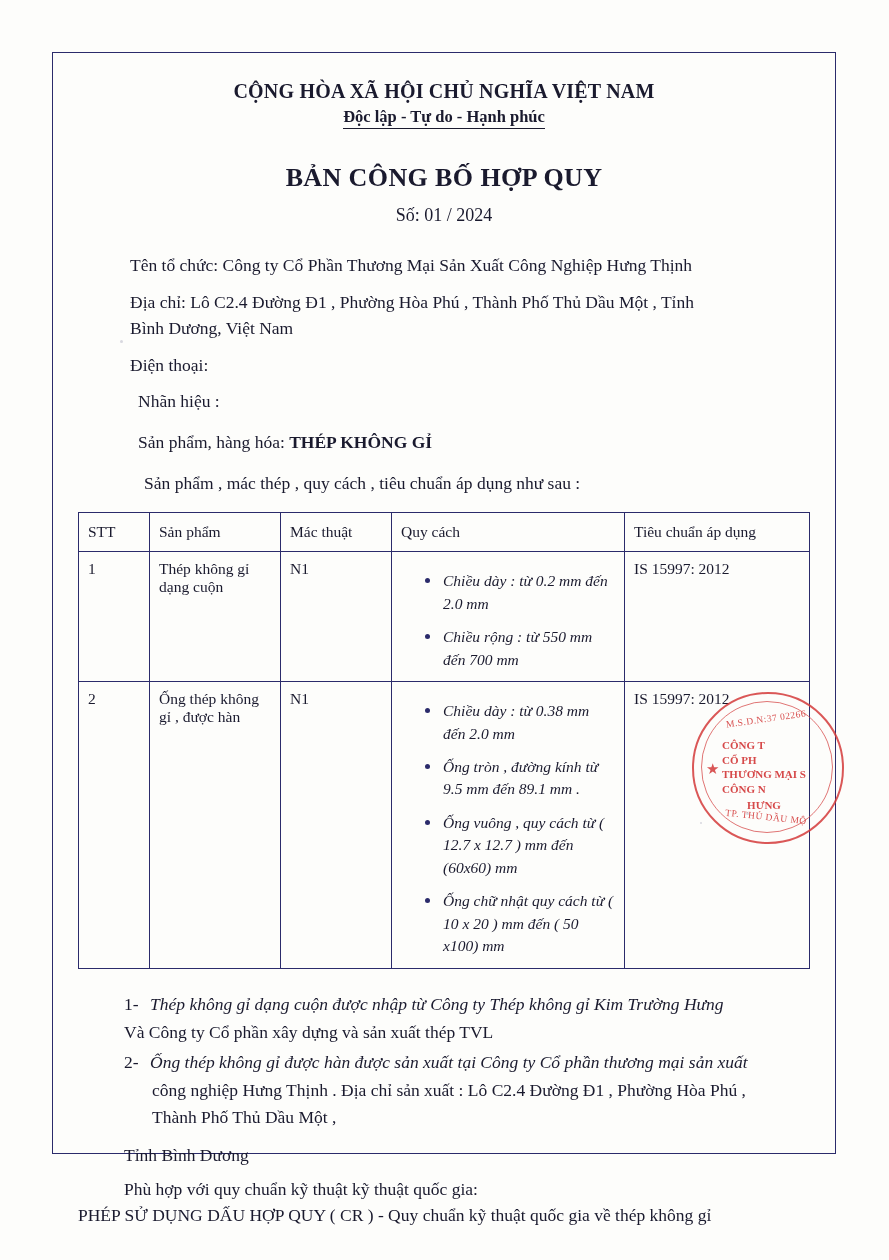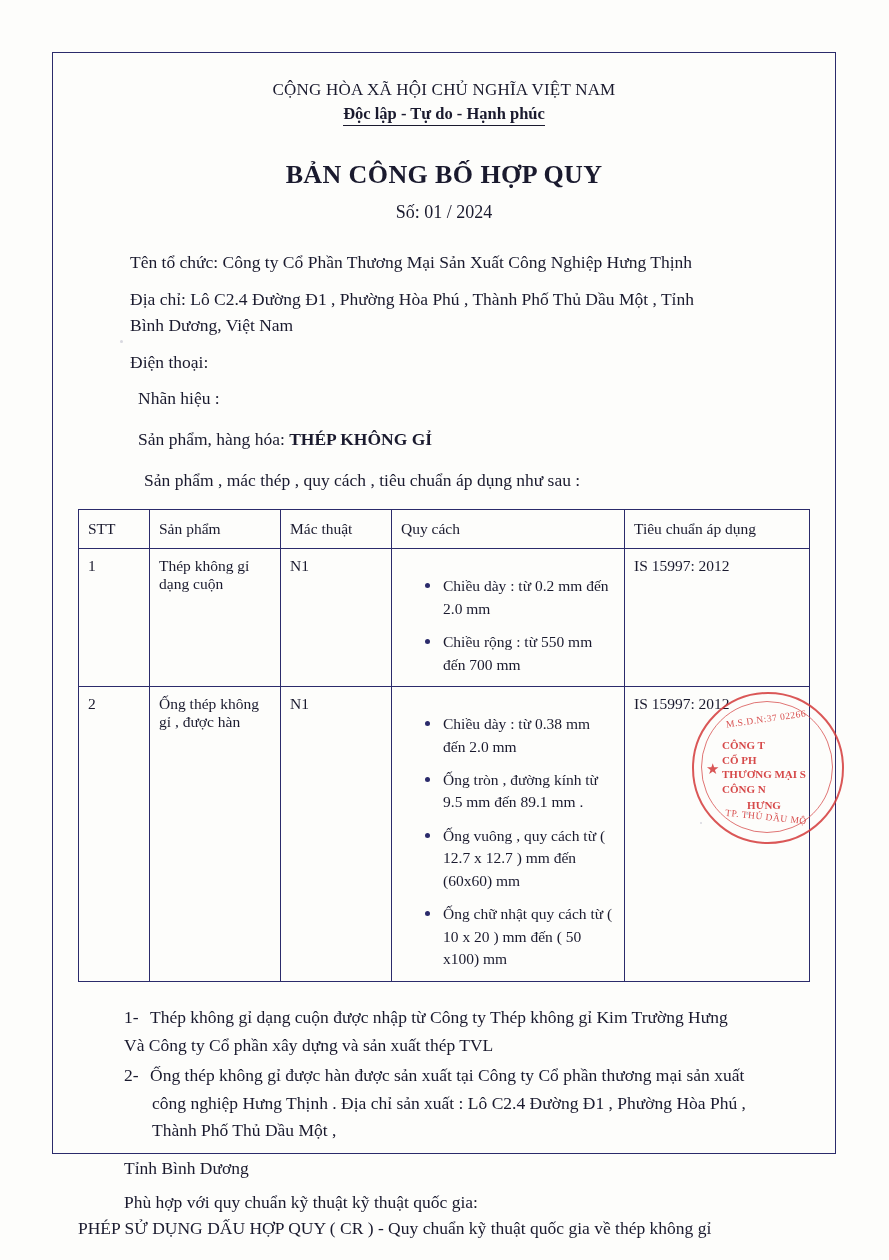--- a/index.html
+++ b/index.html
@@ -36,22 +36,22 @@
     left: 52px;
     top: 52px;
     width: 784px;
     height: 1102px;
     box-sizing: border-box;
     padding: 18px 26px 10px 26px;
   }
   .center { text-align: center; }
 
   .national-title {
-    font-weight: normal;
-    font-size: 17px;
+    font-weight: bold;
+    font-size: 20px;
     letter-spacing: 0.2px;
     margin-top: 10px;
   }
   .national-sub {
     font-weight: bold;
     font-size: 16.5px;
     margin-top: 4px;
     display: inline-block;
     border-bottom: 1.4px solid #1a1a2e;
     padding-bottom: 1px;
@@ -99,23 +99,24 @@
     padding-bottom: 10px;
   }
   .col-stt { width: 52px; text-align: center; }
   .col-prod { width: 112px; }
   .col-grade { width: 92px; text-align: center; }
   .col-spec { width: auto; }
   .col-std { width: 166px; }
   td.c { text-align: center; }
   .justify-cell { text-align: justify; }
   ul.speclist {
-    margin: 18px 0 2px 0;
+    margin: 10px 0 2px 0;
     padding-left: 24px;
     list-style: none;
+    font-style: italic;
   }
   ul.speclist li {
     position: relative;
     margin-bottom: 11px;
     line-height: 1.45;
     padding-left: 18px;
   }
   ul.speclist li:last-child { margin-bottom: 2px; }
   ul.speclist li::before {
     content: "";
@@ -132,21 +133,21 @@
     margin-top: 22px;
     font-size: 17.5px;
     line-height: 1.5;
   }
   .note-item {
     display: flex;
     padding-left: 46px;
     margin-bottom: 2px;
   }
   .note-num { width: 26px; flex: 0 0 26px; }
-  .note-text { flex: 1; }
+  .note-text { flex: 1; font-style: italic; }
   .note-cont { padding-left: 46px; }
   .note-cont-2 { padding-left: 74px; }
   .justify { text-align: justify; }
   .footer-block {
     margin-top: 12px;
     font-size: 17.5px;
     line-height: 1.5;
   }
   .footer-l1 { padding-left: 46px; }
   .footer-l2 { padding-left: 46px; margin-top: 8px; }

